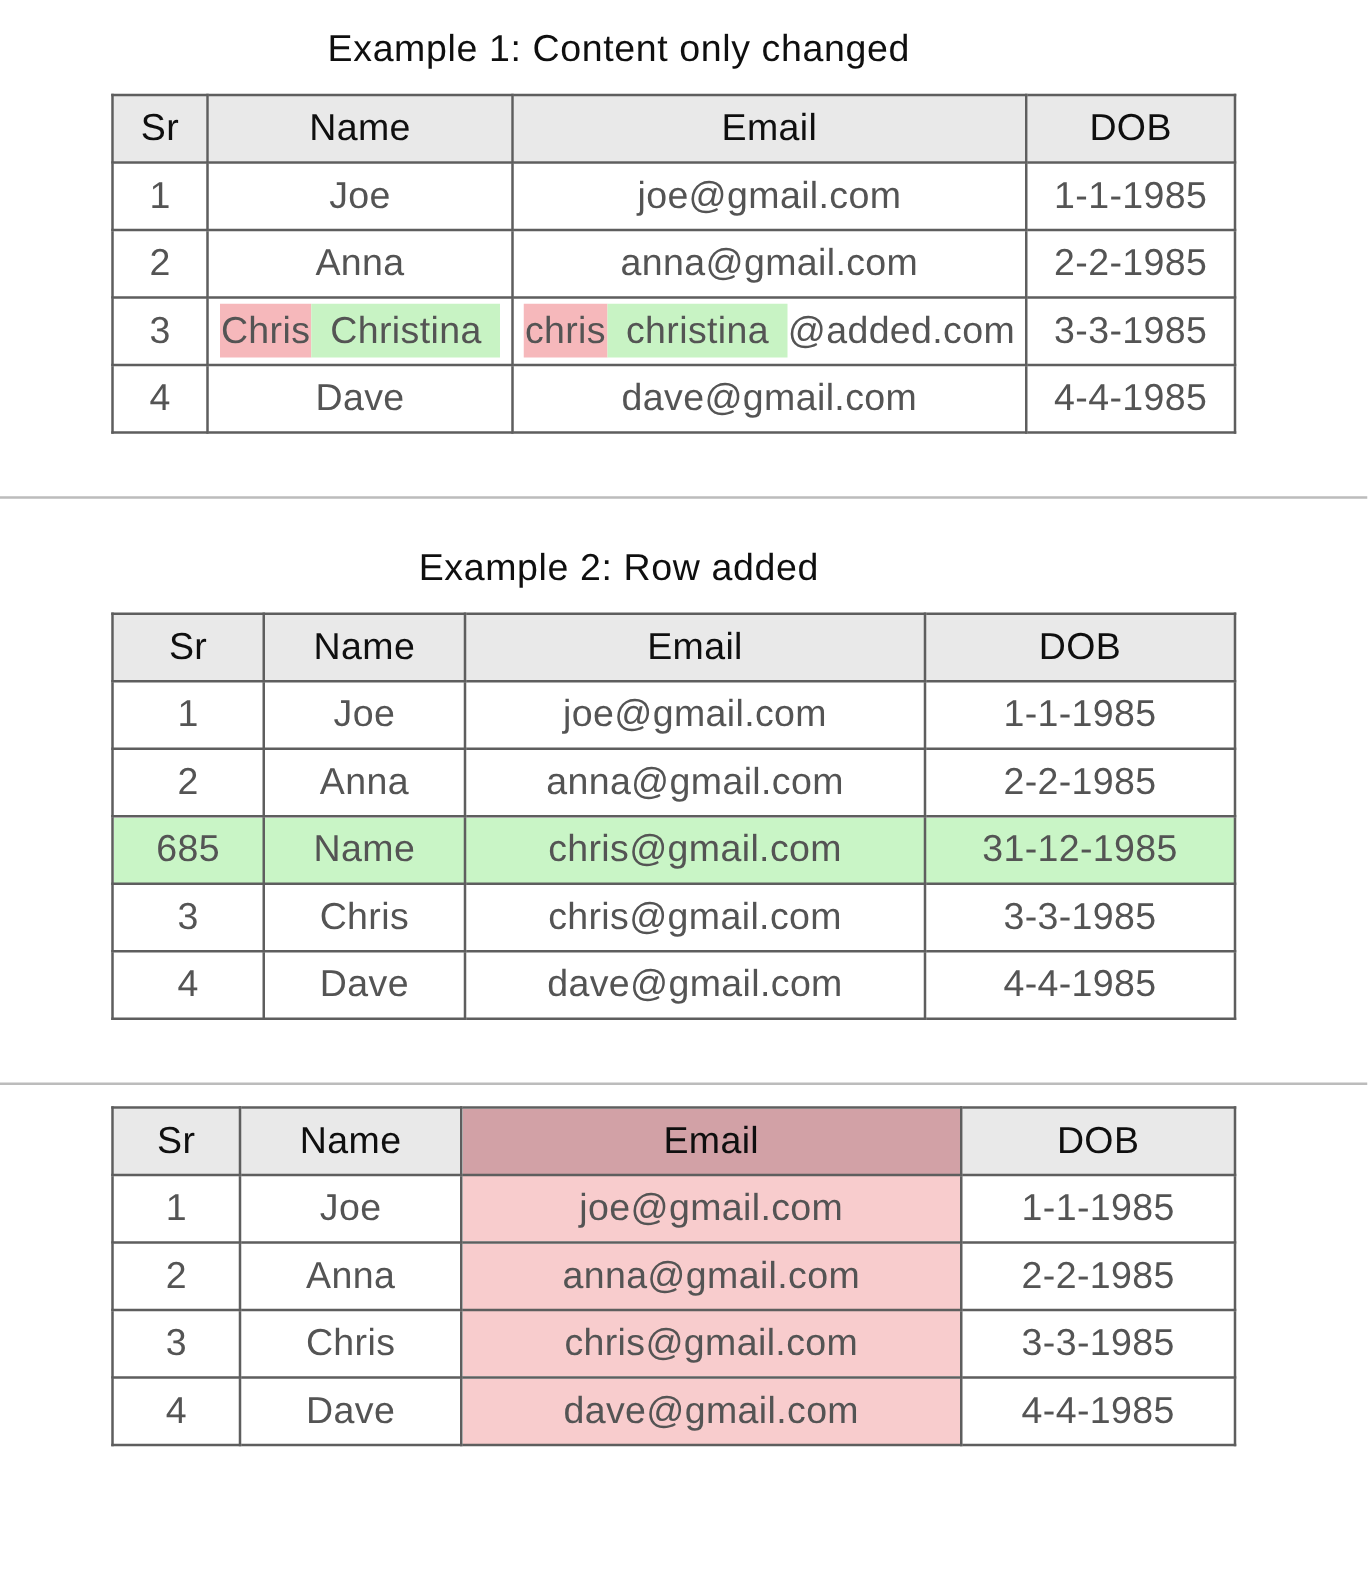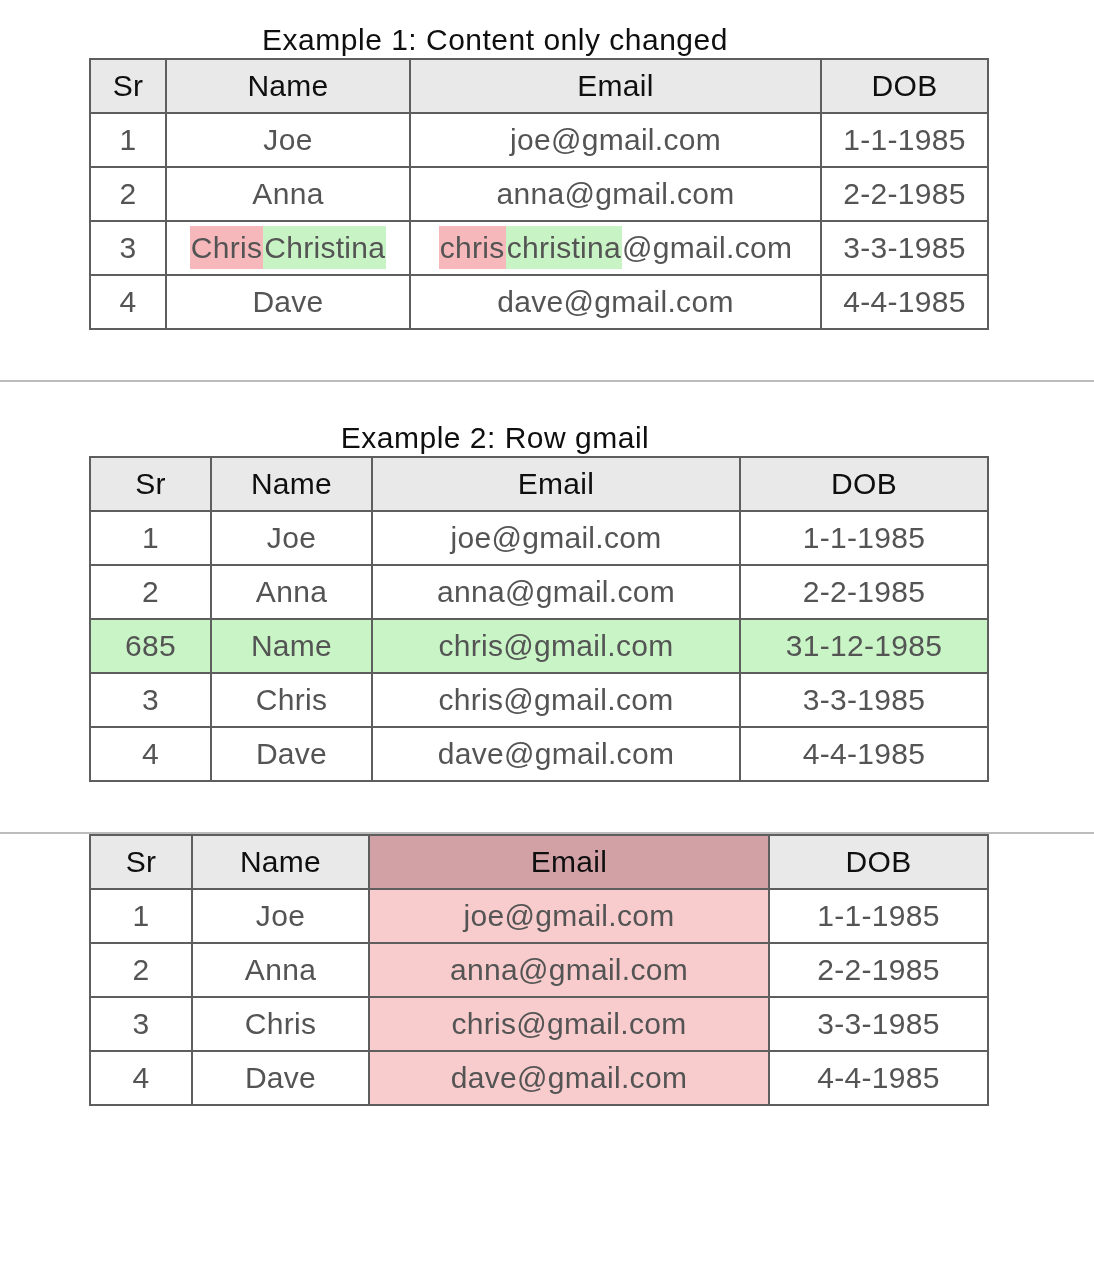--- a/index.html
+++ b/index.html
@@ -23,20 +23,21 @@
     font-size: 30px;
     line-height: 36px;
     font-weight: 400;
     letter-spacing: 0.5px;
     color: var(--header-text);
   }
   .section:first-of-type .title {
     margin-top: 22px;
   }
   table.diff-table {
+    margin-top: 17px;
     border-collapse: collapse;
     table-layout: fixed;
     width: 898px;
   }
   .diff-table th, .diff-table td {
     border: 2px solid var(--border);
     height: 52px;
     padding: 0;
     text-align: center;
     vertical-align: middle;
@@ -62,21 +63,21 @@
   }
   .diff-table tr.row-added td {
     background: var(--added-row-bg);
   }
   .seg-removed {
     background: var(--removed-bg);
     padding: 5px 1px;
   }
   .seg-added {
     background: var(--added-bg);
-    padding: 5px 1px;
+    padding: 5px 15px;
   }
   hr.divider {
     border: none;
     border-top: 2px solid var(--divider);
     margin: 50px 0 0 0;
     width: 1094px;
   }
 </style>
 </head>
 <body>
@@ -107,36 +108,36 @@
         </tr>
         <tr>
           <td><span>2</span></td>
           <td><span>Anna</span></td>
           <td><span>anna@gmail.com</span></td>
           <td><span>2-2-1985</span></td>
         </tr>
         <tr>
           <td><span>3</span></td>
           <td><span class="seg-removed">Chris</span><span class="seg-added">Christina</span></td>
-          <td><span class="seg-removed">chris</span><span class="seg-added">christina</span><span>@gmail.com</span></td>
+          <td><span class="seg-removed">chris</span><span class="seg-added">christina</span><span>@added.com</span></td>
           <td><span>3-3-1985</span></td>
         </tr>
         <tr>
           <td><span>4</span></td>
           <td><span>Dave</span></td>
           <td><span>dave@gmail.com</span></td>
           <td><span>4-4-1985</span></td>
         </tr>
       </tbody>
     </table>
 </div>
 <hr class="divider">
 
 <div class="section">
-  <h2 class="title">Example 2: Row gmail</h2>
+  <h2 class="title">Example 2: Row added</h2>
   <table class="diff-table">
       <colgroup>
         <col style="width: 121px;">
         <col style="width: 161px;">
         <col style="width: 368px;">
         <col style="width: 248px;">
       </colgroup>
       <thead>
         <tr>
           <th>Sr</th>

